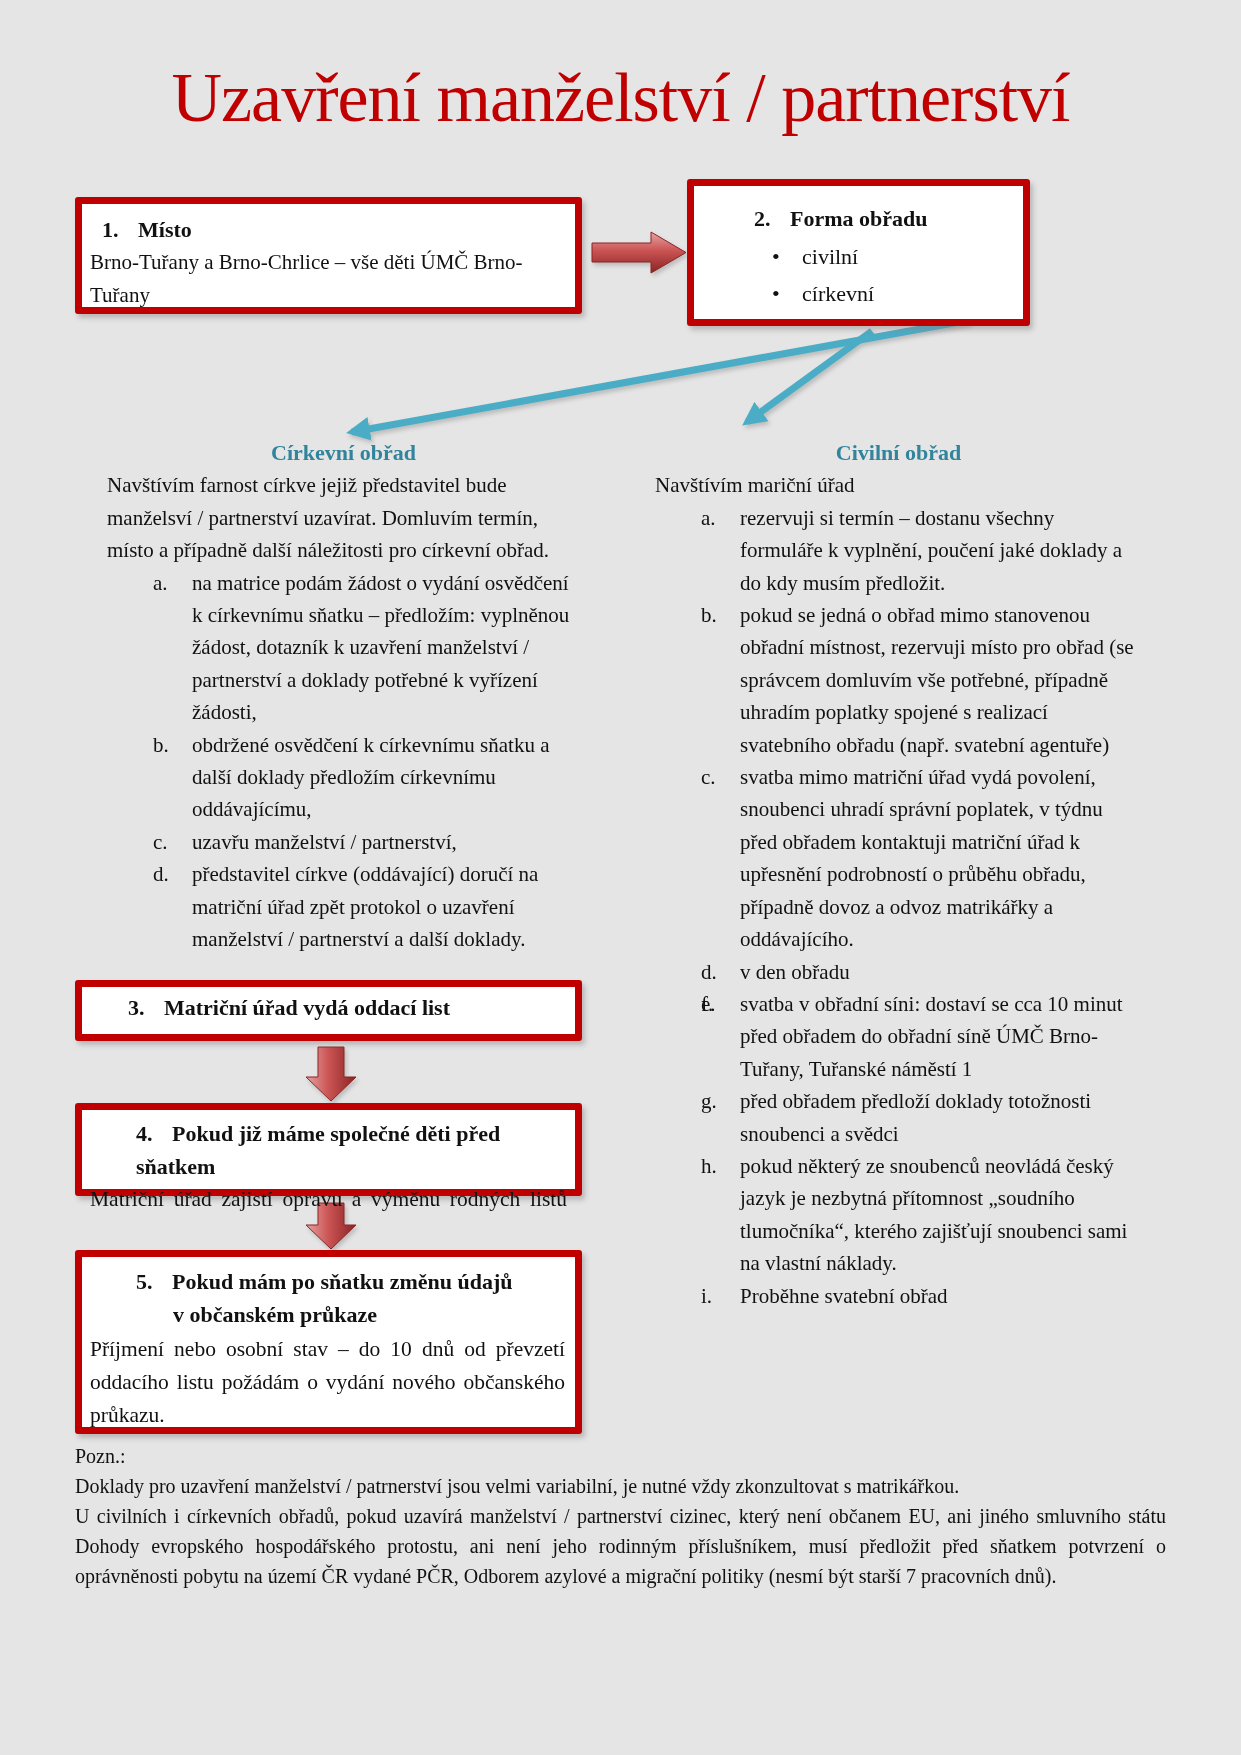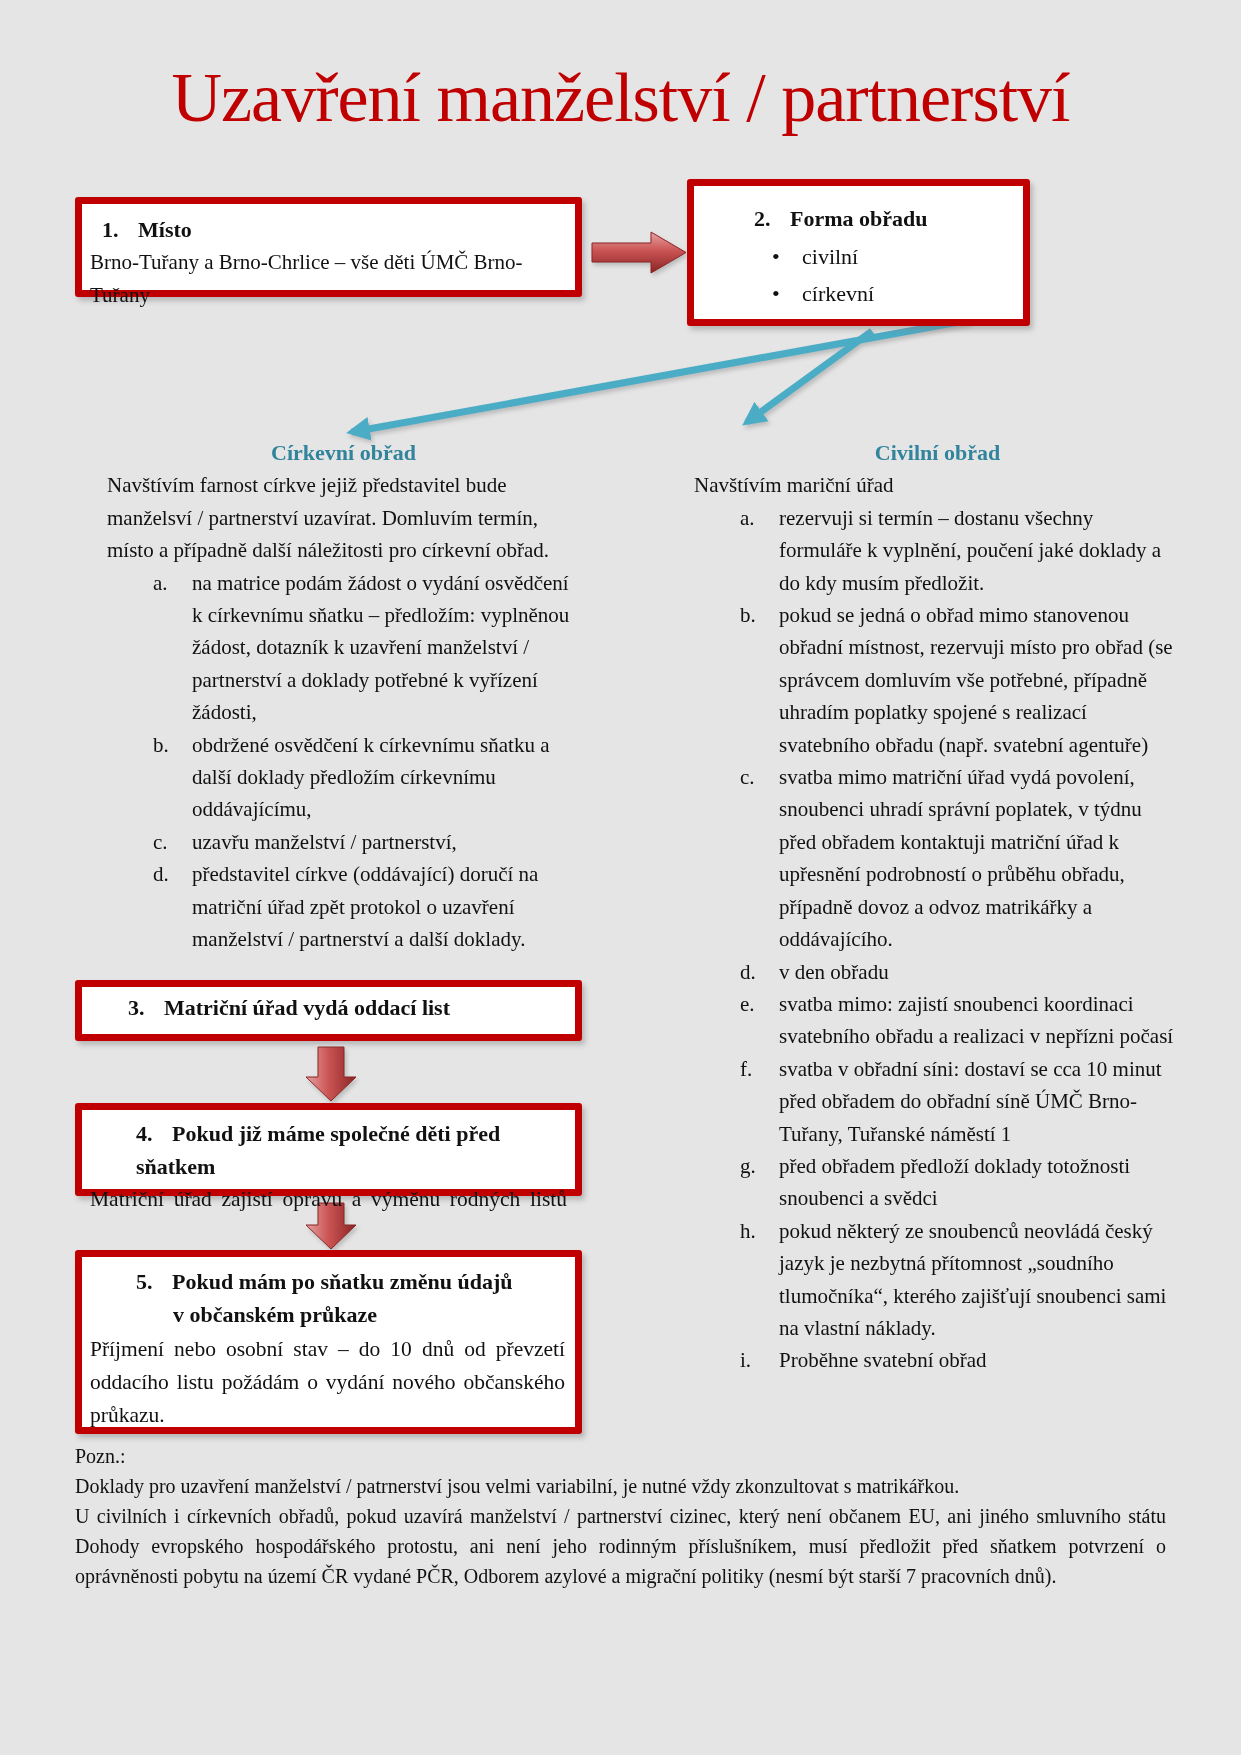--- a/index.html
+++ b/index.html
@@ -13,40 +13,40 @@
     font-size:70px;font-weight:400;letter-spacing:-1px;color:var(--red);
     margin:0;
   }
   :root{--red:#C00000;--teal:#4BACC6;--tealdark:#31849B;}
   
   .rbox{
     position:absolute;background:#fff;border:7px solid var(--red);
     border-radius:3px;box-shadow:3px 4px 5px rgba(130,130,130,.45);
     box-sizing:border-box;
   }
-  .box1{left:75px;top:197px;width:507px;height:100px;padding:9px 8px 4px 8px;}
+  .box1{left:75px;top:197px;width:507px;height:117px;padding:9px 8px 4px 8px;}
   .box2{left:687px;top:179px;width:343px;height:147px;padding:16px 10px 20px 60px;}
   .box3{left:75px;top:980px;width:507px;height:61px;padding:4px 8px 4px 46px;}
   .box4{left:75px;top:1103px;width:507px;height:93px;padding:7px 8px 4px 8px;}
   .box5{left:75px;top:1250px;width:507px;height:184px;padding:8px 10px 4px 8px;}
   .bhead{font-weight:bold;font-size:22px;line-height:33px;}
   .bnum{display:inline-block;min-width:24px;margin-right:12px;}
   .box1 .bhead{padding-left:12px;}
   .box1 .bbody{font-size:21px;line-height:33px;}
   .box2 .bullets{list-style:none;margin:3px 0 0 0;padding:0 0 0 18px;font-size:22px;line-height:37px;}
   .box2 .bullets li .dot{display:inline-block;width:30px;}
   .box4 .bhead{padding-left:46px;}
   .box4 .bbody{font-size:21.5px;line-height:33px;text-align:justify;text-align-last:justify;}
   .box5 .bhead{padding-left:46px;}
   .box5 .bhead2{font-weight:bold;font-size:22px;line-height:33px;padding-left:83px;}
   .box5 .bbody{font-size:21.5px;line-height:33px;text-align:justify;margin-top:2px;}
   
   .col{position:absolute;top:437px;font-size:21px;line-height:32.4px;}
   .col-left{left:107px;width:473px;}
-  .col-right{left:694px;width:487px;}
+  .col-right{left:655px;width:487px;}
   .col-heading{font-weight:bold;font-size:22px;color:var(--tealdark);line-height:32.4px;text-align:center;}
   .lett-list{margin:0;padding:0;}
   .li{position:relative;padding-left:85px;}
   .li .letter{position:absolute;left:46px;top:0;}
   
   .notes{position:absolute;left:75px;top:1441px;width:1091px;font-size:20px;line-height:30px;}
   .notes .just{text-align:justify;}
   
   .connectors{position:absolute;left:0;top:0;width:1241px;height:1755px;pointer-events:none;
     filter:drop-shadow(2px 3px 2px rgba(0,0,0,0.18));}
@@ -152,21 +152,20 @@
           <span>svatba mimo matriční úřad vydá povolení, snoubenci uhradí správní poplatek, v týdnu před obřadem kontaktuji matriční úřad k upřesnění podrobností o průběhu obřadu, případně dovoz a odvoz matrikářky a oddávajícího.</span>
         </div>
 
         <div class="li">
           <span class="letter">d.</span>
           <span>v den obřadu</span>
         </div>
 
         <div class="li">
           <span class="letter">e.</span>
-          <span>svatba mimo: zajistí snoubenci koordinaci svatebního obřadu a realizaci v nepřízni počasí</span>
         </div>
 
         <div class="li">
           <span class="letter">f.</span>
           <span>svatba v obřadní síni: dostaví se cca 10 minut před obřadem do obřadní síně ÚMČ Brno-Tuřany, Tuřanské náměstí 1</span>
         </div>
 
         <div class="li">
           <span class="letter">g.</span>
           <span>před obřadem předloží doklady totožnosti snoubenci a svědci</span>

